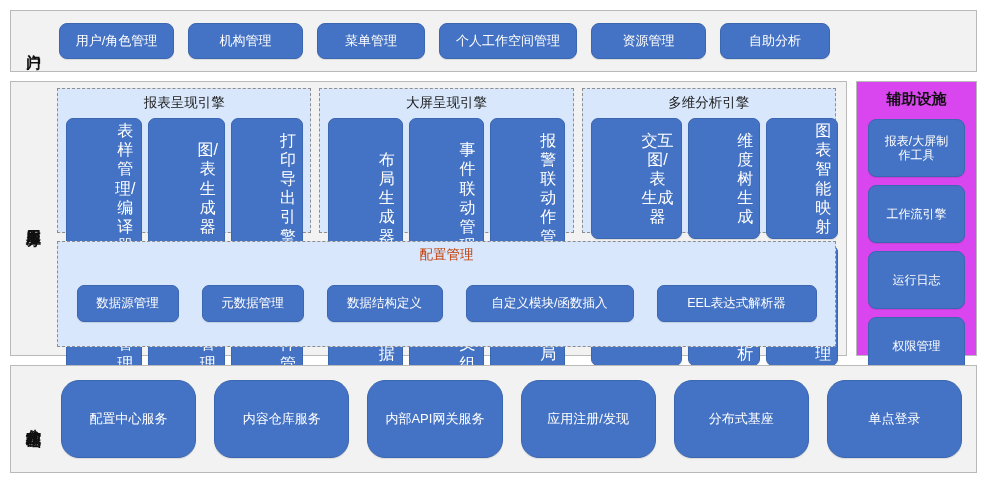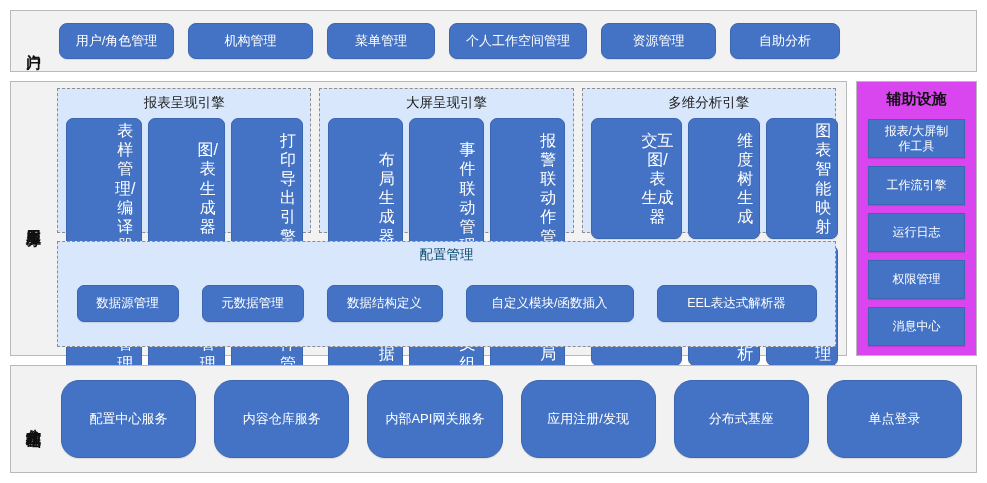--- a/index.html
+++ b/index.html
@@ -78,21 +78,21 @@
     gap: 14px;
     padding: 0 12px 0 4px;
   }
   #portal-row .btn {
     height: 36px;
     flex: 0 0 auto;
     font-size: 13px;
     border-radius: 8px;
   }
   #portal-row .btn:nth-child(1) { width: 115px; }
-  #portal-row .btn:nth-child(2) { width: 125px; }
+  #portal-row .btn:nth-child(2) { width: 115px; }
   #portal-row .btn:nth-child(3) { width: 108px; }
   #portal-row .btn:nth-child(4) { width: 138px; }
   #portal-row .btn:nth-child(5) { width: 115px; }
   #portal-row .btn:nth-child(6) { width: 110px; }
 
   
   #app-wrap {
     display: flex;
     gap: 9px;
     flex: 1;
@@ -144,21 +144,21 @@
     border: 1px dashed #8d8d8d;
     padding: 4px 8px 8px 8px;
     display: flex;
     flex-direction: column;
     flex: 1;
     min-height: 0;
   }
   .config-title {
     text-align: center;
     font-size: 13.5px;
-    color: #0c4a6e;
+    color: #c2410c;
     font-weight: 500;
     margin-bottom: 5px;
   }
   .config-row {
     flex: 1;
     display: flex;
     align-items: center;
     justify-content: space-around;
     gap: 10px;
     padding: 0 4px;
@@ -190,23 +190,23 @@
     margin-bottom: 10px;
   }
   #aux-list {
     flex: 1;
     display: flex;
     flex-direction: column;
     justify-content: space-between;
     gap: 8px;
   }
   #aux-list .btn {
-    height: 39px;
+    height: 58px;
     font-size: 12px;
-    border-radius: 0;
+    border-radius: 8px;
   }
 
   
   #dist-panel { height: 108px; padding: 0; }
   #dist-row {
     flex: 1;
     display: flex;
     align-items: center;
     gap: 18px;
     padding: 0 14px 0 6px;

